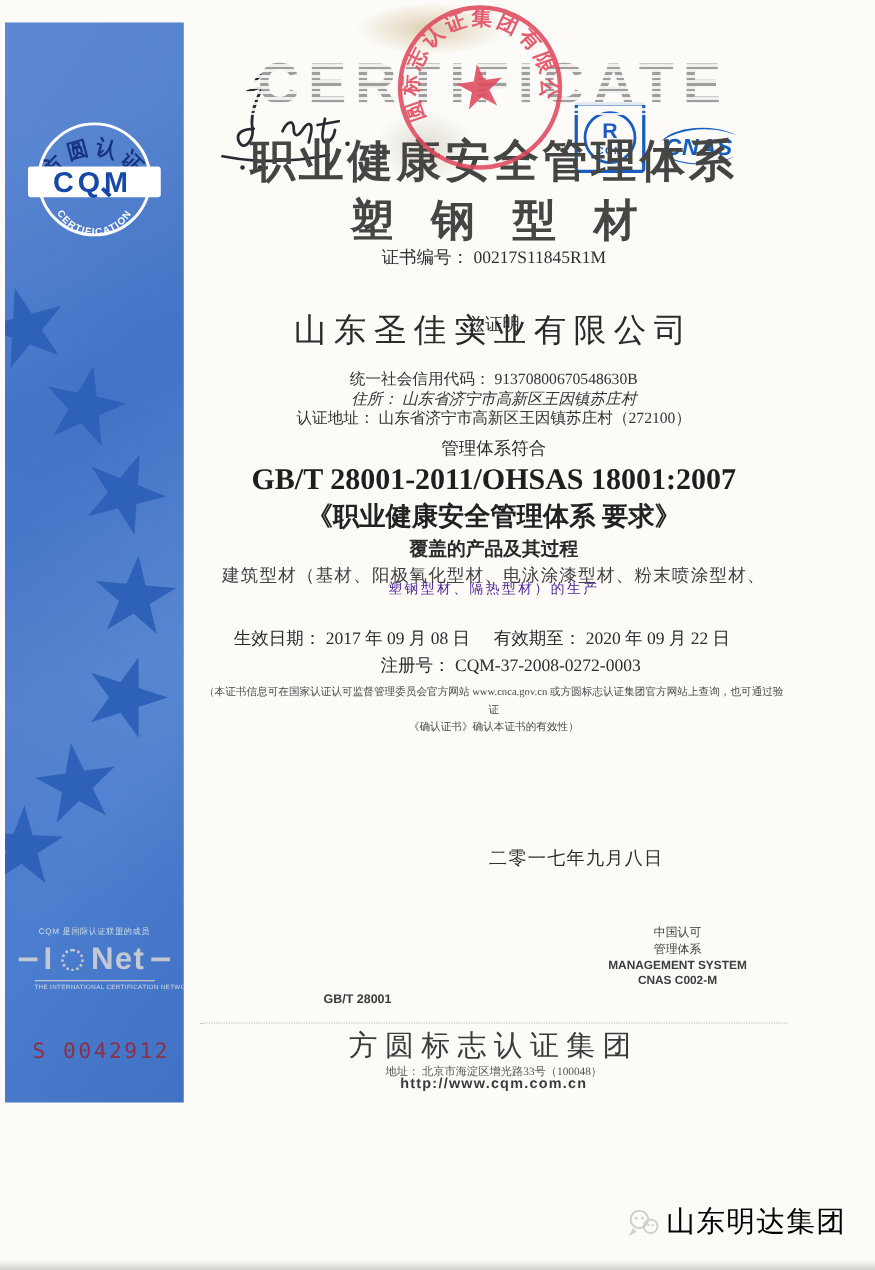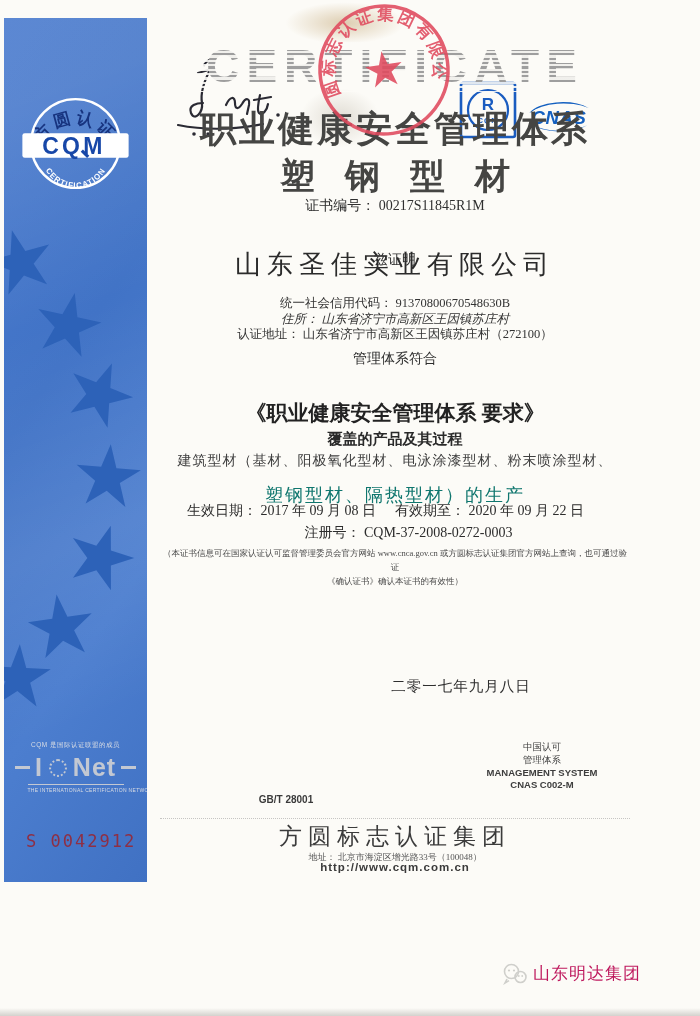--- a/index.html
+++ b/index.html
@@ -58,42 +58,42 @@
   .company{top:247px;font-size:26px;letter-spacing:6px;color:#2b2b2b;}
   .infoline{font-size:12.5px;color:#333;}
   .credit{top:295px;}
   .addr{top:311px;font-style:italic;}
   .cert-addr{top:326px;}
   .conform{top:350px;font-size:14px;color:#2c2c2c;}
   .standard{top:371px;font-weight:bold;font-size:24px;color:#1e1e1e;letter-spacing:0px;}
   .standard-name{top:399px;font-weight:bold;font-size:21px;color:#222;}
   .scope-title{top:430px;font-weight:bold;font-size:15px;color:#2a2a2a;}
   .scope1{top:452px;font-size:14px;color:#404040;letter-spacing:1px;}
-  .scope2{top:483px;font-size:18px;color:#0f766e;letter-spacing:2px;}
+  .scope2{top:463px;font-size:11px;color:#4c1d95;letter-spacing:2px;}
   .dates-row{top:502px;display:flex;justify-content:space-between;box-sizing:border-box;
     padding-left:27px;padding-right:46px;font-size:14px;color:#2c2c2c;text-align:left;}
   .registration{top:524px;box-sizing:border-box;padding-left:27px;font-size:14px;color:#2c2c2c;text-align:left;}
   .note{top:546px;font-size:8.5px;line-height:1.65;color:#4a4a4a;}
   .signature{left:60px !important;top:598px;width:150px !important;height:85px;}
   .seal{left:226px !important;top:578px;width:140px !important;height:140px;opacity:.88;transform:rotate(-8deg);}
   .issue-date{left:216px !important;top:677px;width:170px !important;font-size:14.5px;letter-spacing:1px;color:#2e2e2e;}
   .cqm-mark{left:96px !important;top:731px;width:60px !important;height:60px;}
   .gbt{left:86px !important;top:794px;width:80px !important;font-family:"Liberation Sans",sans-serif;
     font-weight:bold;font-size:10px;color:#3a3a3a;}
   .cnas-mark{left:218px !important;top:739px;width:74px !important;height:48px;}
   .cnas-text{left:302px !important;top:741px;width:160px !important;text-align:left;
     font-family:"Liberation Sans",sans-serif;font-size:9.5px;line-height:1.35;color:#3d3d3d;}
   .cnas-text .b{font-weight:bold;}
   .dotline{top:818px;border-top:1px dotted #9a9a9a;opacity:.55;}
   .footer-org{top:821px;font-weight:normal;font-size:23px;letter-spacing:6px;color:#3b3b3b;}
   .footer-addr{top:851px;font-size:9px;color:#555;}
   .footer-url{top:861px;font-family:"Liberation Sans",sans-serif;font-weight:bold;font-size:11.5px;letter-spacing:1px;color:#3a3a3a;}
 
   .watermark-br{position:absolute;left:502px;top:962px;display:flex;align-items:center;gap:5px;
-    color:#be185d;font-family:"Liberation Sans",sans-serif;font-size:17px;letter-spacing:1px;}
+    color:#000000;font-family:"Liberation Sans",sans-serif;font-size:23px;letter-spacing:1px;}
   svg text{font-family:"Liberation Sans",sans-serif;}
 </style>
 </head>
 <body>
 
 <div class="stain1"></div>
 <div class="stain2"></div>
 
 <div class="sidebar">
   <div class="sheen"></div>
@@ -143,20 +143,21 @@
   <div class="title2">塑钢型材</div>
   <div class="certno">证书编号： 00217S11845R1M</div>
 
   <div class="intro">兹证明</div>
   <div class="company">山东圣佳实业有限公司</div>
   <div class="infoline credit">统一社会信用代码： 91370800670548630B</div>
   <div class="infoline addr">住所： 山东省济宁市高新区王因镇苏庄村</div>
   <div class="infoline cert-addr">认证地址： 山东省济宁市高新区王因镇苏庄村（272100）</div>
 
   <div class="conform">管理体系符合</div>
+  <div class="standard">GB/T 28001-2011/OHSAS 18001:2007</div>
   <div class="standard-name">《职业健康安全管理体系  要求》</div>
   <div class="scope-title">覆盖的产品及其过程</div>
   <div class="scope1">建筑型材（基材、阳极氧化型材、电泳涂漆型材、粉末喷涂型材、</div>
   <div class="scope2">塑钢型材、隔热型材）的生产</div>
 
   <div class="dates-row">
     <span>生效日期： 2017 年 09 月 08 日</span>
     <span>有效期至： 2020 年 09 月 22 日</span>
   </div>
   <div class="registration">注册号： CQM-37-2008-0272-0003</div>

